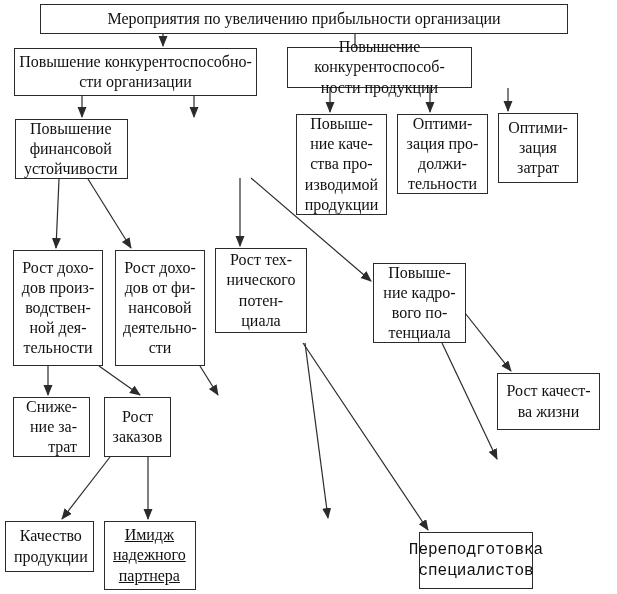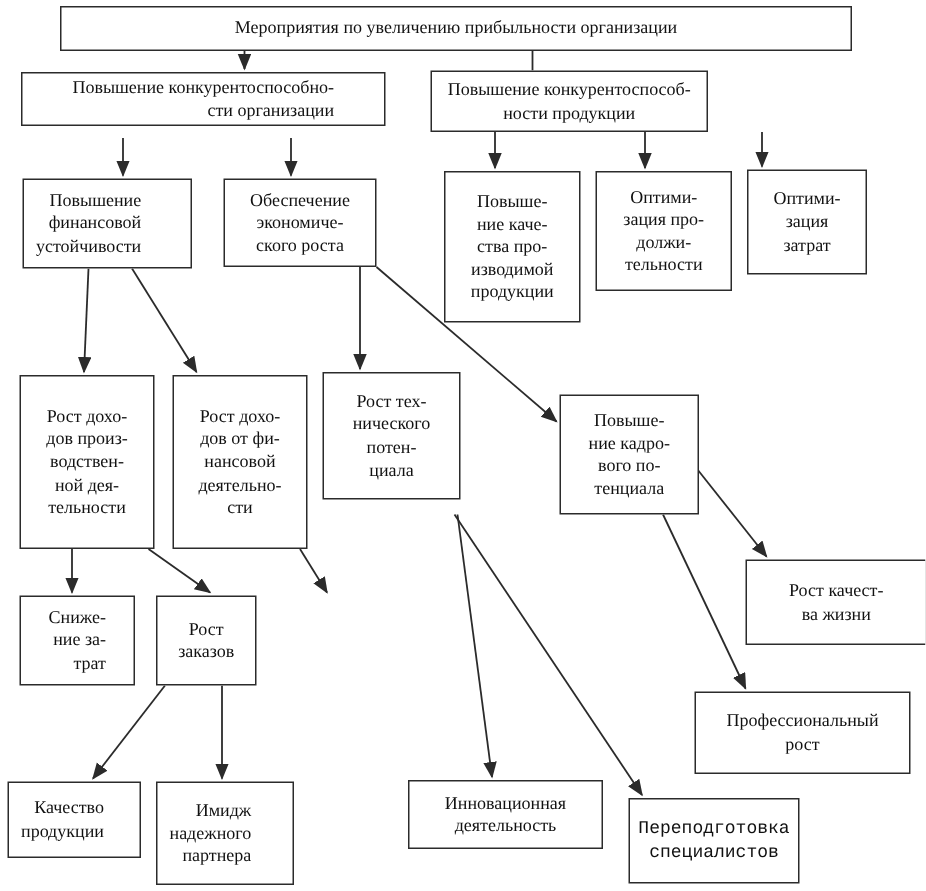--- a/index.html
+++ b/index.html
@@ -14,28 +14,28 @@
   .node{
     position:absolute;
     box-sizing:border-box;
     border:1px solid #2b2b2b;
     background:#ffffff;
     display:flex;
     align-items:center;
     justify-content:center;
     text-align:center;
     white-space:pre-line;
-    font-size:12px;
+    font-size:16px;
     line-height:1.26;
     color:#111111;
     padding:1px 3px;
   }
   .node.left{
     justify-content:flex-start;
-    text-align:right;
+    text-align:center;
     padding-left:8px;
   }
 </style>
 </head>
 <body>
 
 <div class="stage">
   <svg viewBox="0 0 617 594" xmlns="http://www.w3.org/2000/svg">
     <defs>
       <marker id="arrow" markerUnits="userSpaceOnUse" markerWidth="12" markerHeight="10" refX="10" refY="4.5" orient="auto">
@@ -57,30 +57,27 @@
       <line x1="99" y1="366" x2="140" y2="395" stroke="#2b2b2b" stroke-width="1.2" marker-end="url(#arrow)"></line>
       <line x1="200" y1="366" x2="218" y2="395" stroke="#2b2b2b" stroke-width="1.2" marker-end="url(#arrow)"></line>
       <line x1="305" y1="343" x2="328" y2="518" stroke="#2b2b2b" stroke-width="1.2" marker-end="url(#arrow)"></line>
       <line x1="303" y1="343" x2="428" y2="530" stroke="#2b2b2b" stroke-width="1.2" marker-end="url(#arrow)"></line>
       <line x1="465" y1="313" x2="511" y2="371" stroke="#2b2b2b" stroke-width="1.2" marker-end="url(#arrow)"></line>
       <line x1="442" y1="343" x2="497" y2="459" stroke="#2b2b2b" stroke-width="1.2" marker-end="url(#arrow)"></line>
       <line x1="110" y1="457" x2="62" y2="519" stroke="#2b2b2b" stroke-width="1.2" marker-end="url(#arrow)"></line>
       <line x1="148" y1="457" x2="148" y2="519" stroke="#2b2b2b" stroke-width="1.2" marker-end="url(#arrow)"></line>
     </svg>
 <div class="node" style="left: 40px; top: 4px; width: 528px; height: 30px;">Мероприятия по увеличению прибыльности организации</div>
-    <div class="node" style="left: 14px; top: 48px; width: 243px; height: 36px; text-align: right;">Повышение конкурентоспособно-
+    <div class="node" style="left: 14px; top: 48px; width: 243px; height: 48px;">Повышение конкурентоспособно-
 сти организации</div>
     <div class="node" style="left: 287px; top: 47px; width: 185px; height: 41px;">Повышение конкурентоспособ-
 ности продукции</div>
     <div class="node left" style="left: 15px; top: 119px; width: 113px; height: 60px;">Повышение
 финансовой
 устойчивости</div>
-    <div class="node" style="left: 149px; top: 119px; width: 102px; height: 59px;">Обеспечение
-экономиче-
-ского роста</div>
     <div class="node" style="left: 296px; top: 114px; width: 91px; height: 101px;">Повыше-
 ние каче-
 ства про-
 изводимой
 продукции</div>
     <div class="node" style="left: 397px; top: 114px; width: 91px; height: 80px;">Оптими-
 зация про-
 должи-
 тельности</div>
     <div class="node" style="left: 498px; top: 113px; width: 80px; height: 70px;">Оптими-
@@ -102,26 +99,22 @@
 циала</div>
     <div class="node" style="left: 373px; top: 263px; width: 93px; height: 80px;">Повыше-
 ние кадро-
 вого по-
 тенциала</div>
     <div class="node" style="left: 13px; top: 397px; width: 77px; height: 60px; text-align: right;">Сниже-
 ние за-
 трат</div>
     <div class="node" style="left: 104px; top: 397px; width: 67px; height: 60px;">Рост
 заказов</div>
-    <div class="node" style="left: 497px; top: 373px; width: 121px; height: 57px;">Рост качест-
+    <div class="node" style="left: 497px; top: 373px; width: 103px; height: 57px;">Рост качест-
 ва жизни</div>
-    <div class="node" style="left: 463px; top: 461px; width: 144px; height: 55px;">Профессиональный
-рост</div>
     <div class="node left" style="left: 5px; top: 521px; width: 89px; height: 51px;">Качество
 продукции</div>
-    <div class="node left" style="left: 104px; top: 521px; width: 92px; height: 69px;">Имидж
+    <div class="node left" style="left: 104px; top: 521px; width: 92px; height: 69px; text-decoration: underline;">Имидж
 надежного
 партнера</div>
-    <div class="node" style="left: 272px; top: 520px; width: 130px; height: 46px;">Инновационная
-деятельность</div>
     <div class="node" style="left: 419px; top: 532px; width: 114px; height: 57px; font-family: Liberation Mono, monospace;">Переподготовка
 специалистов</div>
   </div>
 
 </body></html>

